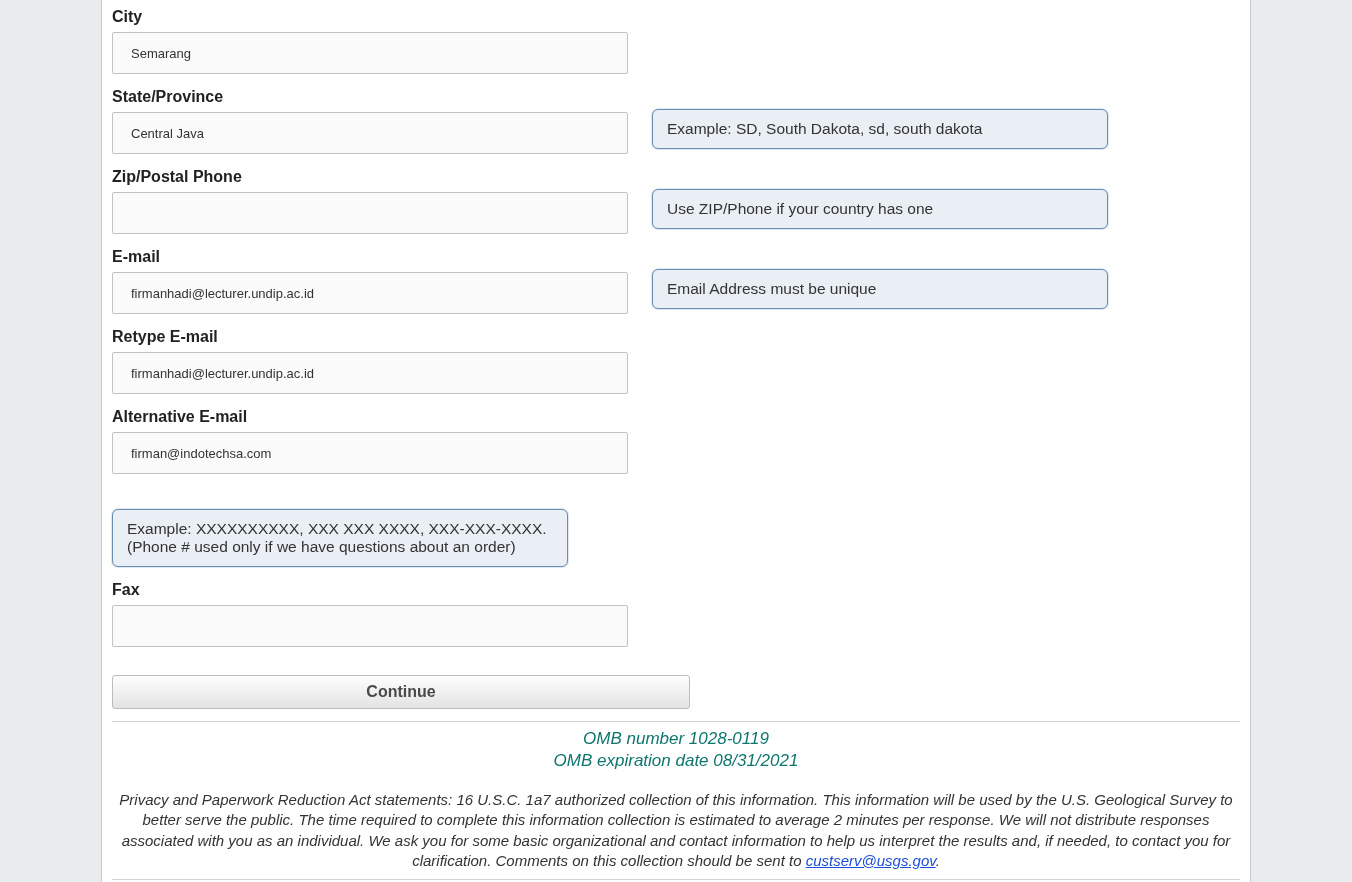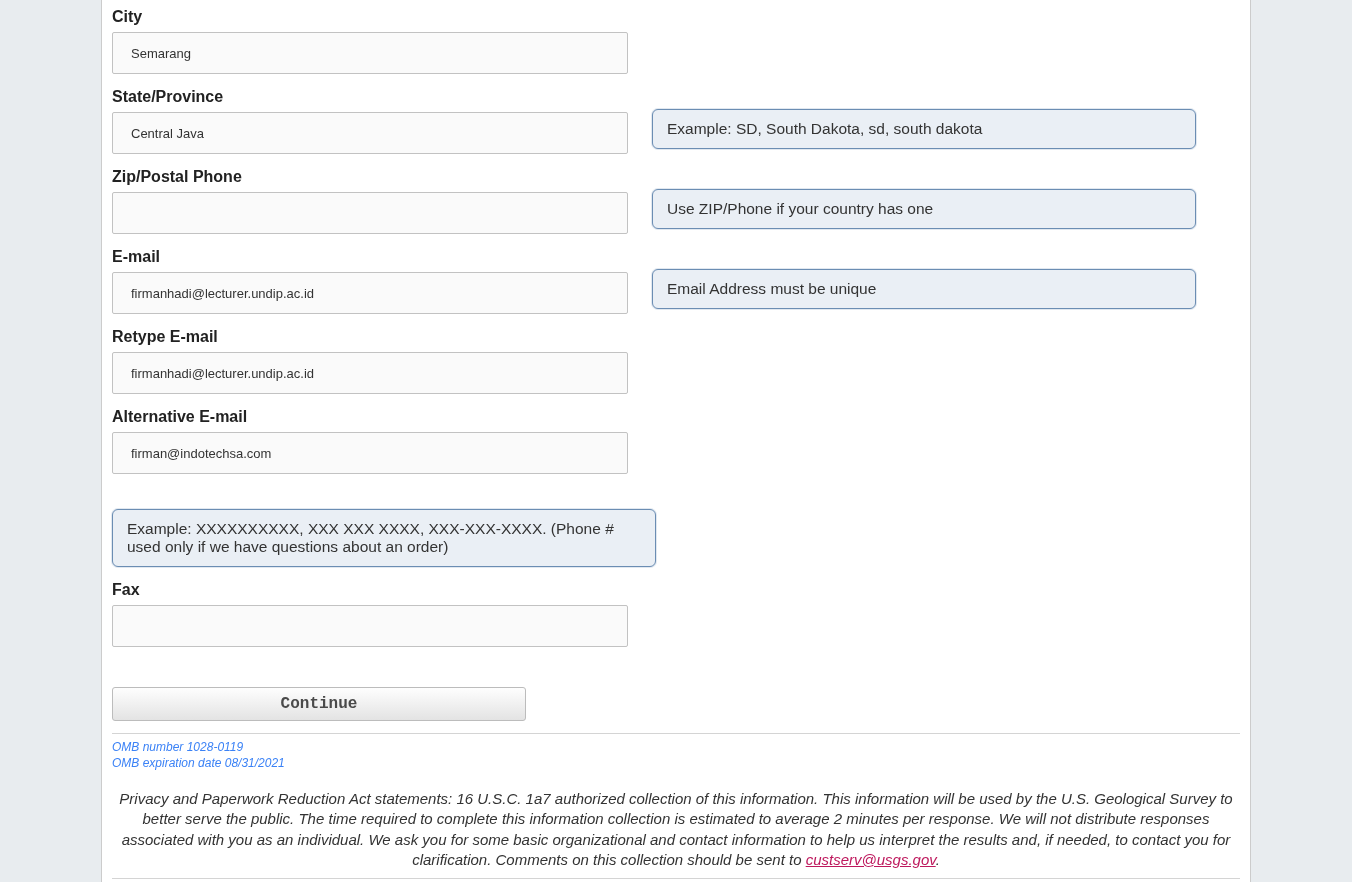--- a/index.html
+++ b/index.html
@@ -58,59 +58,59 @@
       border-radius: 2px;
       outline: none;
     }
     .hint-box {
       background: #eaeff5;
       border: 1px solid #6b8db3;
       border-radius: 6px;
       padding: 10px 14px;
       font-size: 15.5px;
       color: #333;
-      width: 544px;
+      width: 456px;
       box-shadow: 0 0 0 1px rgba(107,141,179,0.2);
     }
     .continue-button {
       display: block;
-      width: 414px;
+      width: 578px;
       height: 34px;
-      margin-top: 40px;
+      margin-top: 28px;
       font-size: 16px;
       font-weight: bold;
       color: #4a4a4a;
       background: linear-gradient(to bottom, #fefefe, #e3e3e3);
       border: 1px solid #bcbcbc;
       border-radius: 3px;
       cursor: pointer;
-      font-family: Liberation Mono, monospace;
     }
     hr.divider {
       border: none;
       border-top: 1px solid #d4d4d4;
       margin: 12px 0 6px 0;
     }
     .omb-block {
-      font-size: 12px;
+      text-align: center;
+      font-size: 17px;
       font-style: italic;
-      color: #3b82f6;
+      color: #0f766e;
       line-height: 1.3;
     }
     .privacy-block {
       text-align: center;
       font-size: 15px;
       font-style: italic;
       color: #333;
       line-height: 1.35;
       margin-top: 18px;
       padding: 0 4px;
     }
     .privacy-block a {
-      color: #be185d;
+      color: #1d4ed8;
       text-decoration: underline;
     }
     hr.bottom-divider {
       border: none;
       border-top: 1px solid #d4d4d4;
       margin-top: 8px;
     }
   </style>
 </head>
 <body>

